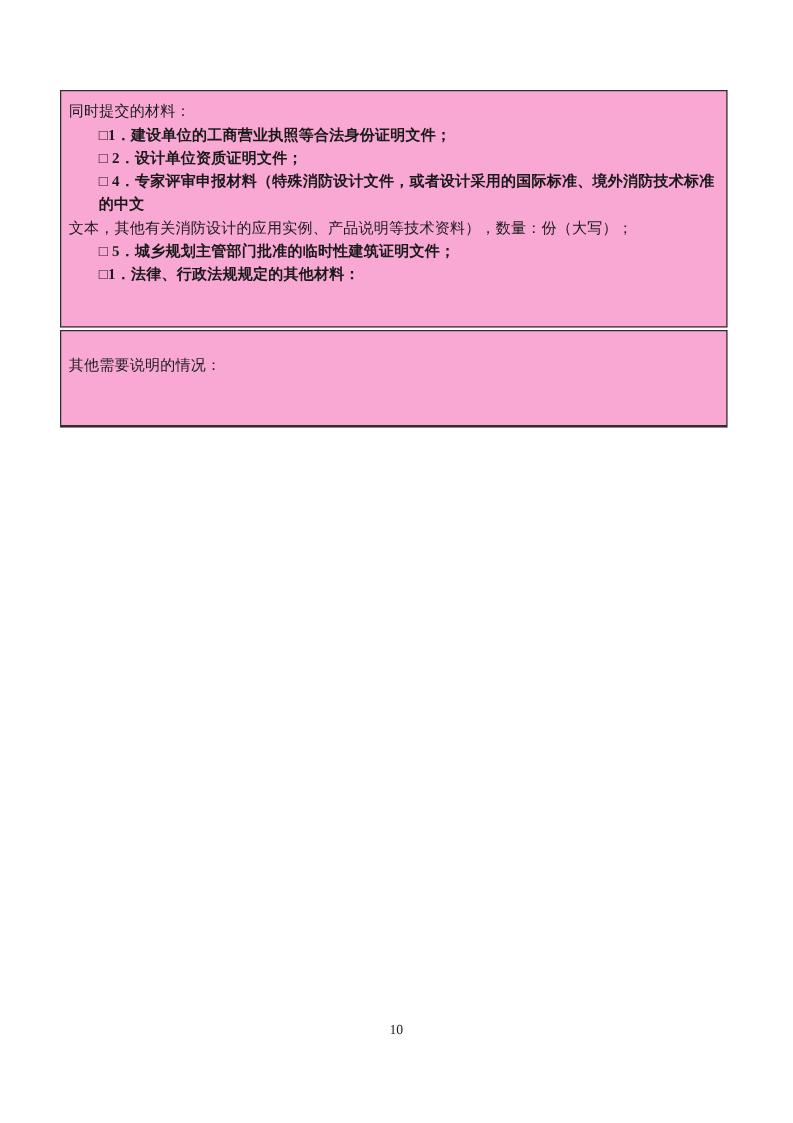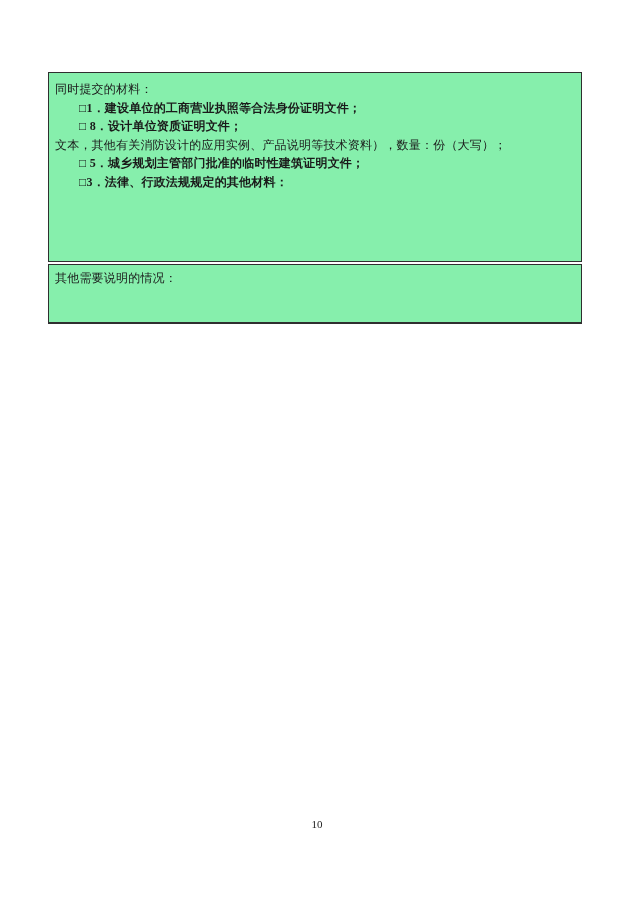--- a/index.html
+++ b/index.html
@@ -13,30 +13,30 @@
     overflow: hidden;
   }
   .doc-area {
     position: absolute;
     left: 48px;
     top: 72px;
     width: 534px;
   }
   .box {
     border: 1px solid #2f2f2f;
-    background: #86efac;
+    background: #f9a8d4;
   }
   .box-materials {
     height: 190px;
     padding: 7px 6px 0 6px;
   }
   .box-other {
     margin-top: 2px;
-    height: 60px;
-    padding: 4px 6px 0 6px;
+    height: 78px;
+    padding: 18px 6px 0 6px;
     border-bottom-width: 2px;
   }
   .line {
     font-size: 12px;
     line-height: 18.6px;
     white-space: pre-wrap;
     letter-spacing: 0.2px;
   }
   .line.indent { padding-left: 24px; font-weight: bold; }
   .checkbox {
@@ -57,30 +57,31 @@
 </head>
 <body>
 
 <div class="doc-area">
 
   <div class="box box-materials">
     <div class="line">同时提交的材料：</div>
 
     <div class="line indent"><span class="checkbox">□</span><span>1．建设单位的工商营业执照等合法身份证明文件；</span></div>
 
-    <div class="line indent"><span class="checkbox">□</span><span> 8．设计单位资质证明文件；</span></div>
+    <div class="line indent"><span class="checkbox">□</span><span> 2．设计单位资质证明文件；</span></div>
 
 
+    <div class="line indent"><span class="checkbox">□</span><span> 4．专家评审申报材料（特殊消防设计文件，或者设计采用的国际标准、境外消防技术标准的中文</span></div>
 
     <div class="line"><span>文本，其他有关消防设计的应用实例、产品说明等技术资料），数量：份（大写）；</span></div>
 
 
     <div class="line indent"><span class="checkbox">□</span><span> 5．城乡规划主管部门批准的临时性建筑证明文件；</span></div>
 
-    <div class="line indent"><span class="checkbox">□</span><span>3．法律、行政法规规定的其他材料：</span></div>
+    <div class="line indent"><span class="checkbox">□</span><span>1．法律、行政法规规定的其他材料：</span></div>
   </div>
 
   <div class="box box-other">
     <div class="line">其他需要说明的情况：</div>
   </div>
 
 </div>
 
 <div class="page-number">10</div>
 

